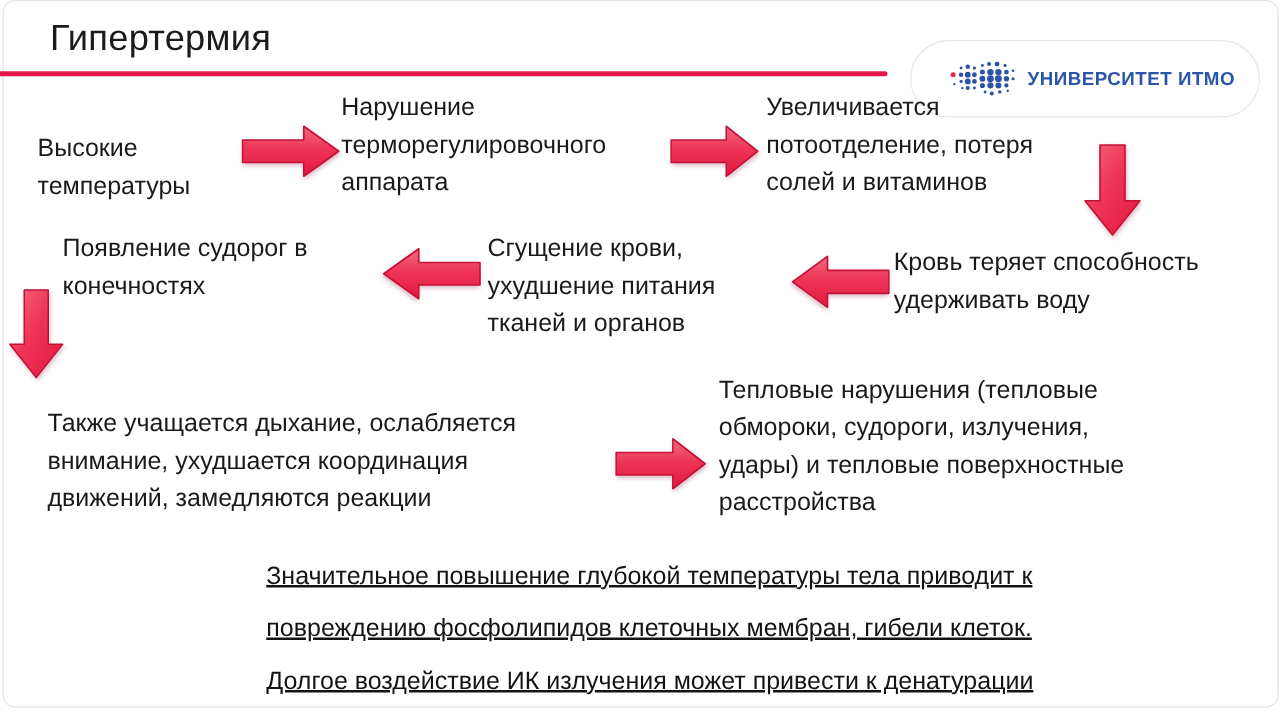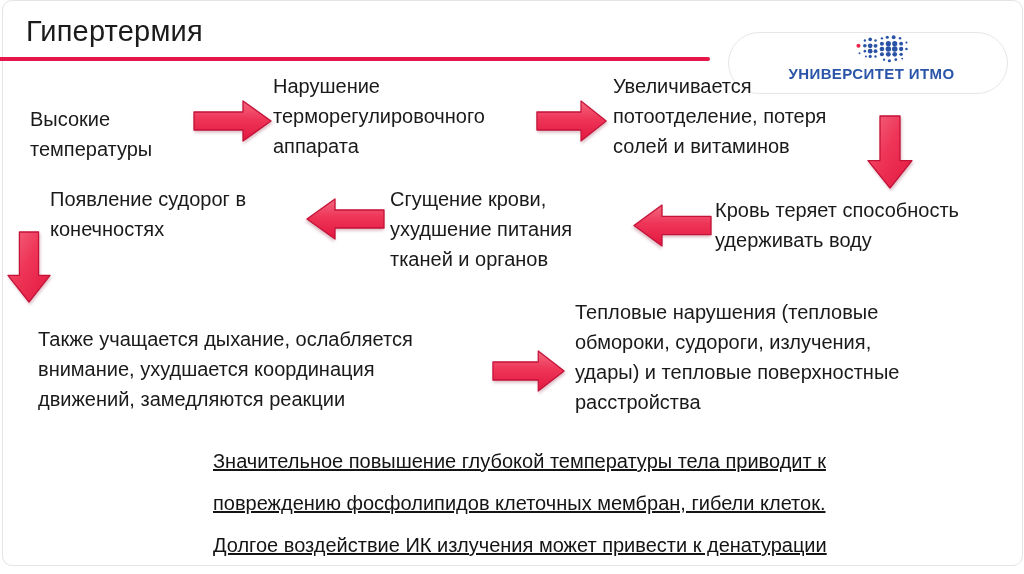--- a/index.html
+++ b/index.html
@@ -7,31 +7,31 @@
     width:1024px;height:574px;position:relative;overflow:hidden;
     background:#ffffff;
     font-family:"Liberation Sans","DejaVu Sans",sans-serif;
     color:#1a1a1a;
   }
   .slide-frame{
     position:absolute;left:2px;top:0px;width:1019px;height:564px;
     border:1px solid #e6e2e5;border-radius:10px;pointer-events:none;
   }
   .slide-title{
-    position:absolute;left:26px;top:12px;
+    position:absolute;left:40px;top:12px;
     font-size:29px;line-height:38px;color:#1b1b1b;letter-spacing:.2px;
   }
   .title-underline{
     position:absolute;left:0;top:57px;width:710px;height:4px;
     background:#e5174a;border-radius:0 2px 2px 0;
   }
   .logo-box{
     position:absolute;left:728px;top:32px;width:280px;height:62px;
     background:#fff;border:1px solid #eae5e8;border-radius:31px;
-    display:flex;align-items:center;box-sizing:border-box;flex-direction:column;
+    display:flex;align-items:center;box-sizing:border-box;
   }
   .logo-dots{margin-left:30px;flex:0 0 auto;}
   .logo-text{
     margin-left:7px;font-size:15px;font-weight:bold;color:#2b55a8;
     letter-spacing:.4px;white-space:nowrap;
   }
   .node{
     position:absolute;font-size:20px;line-height:30px;color:#1a1a1a;
     white-space:pre-line;
   }

